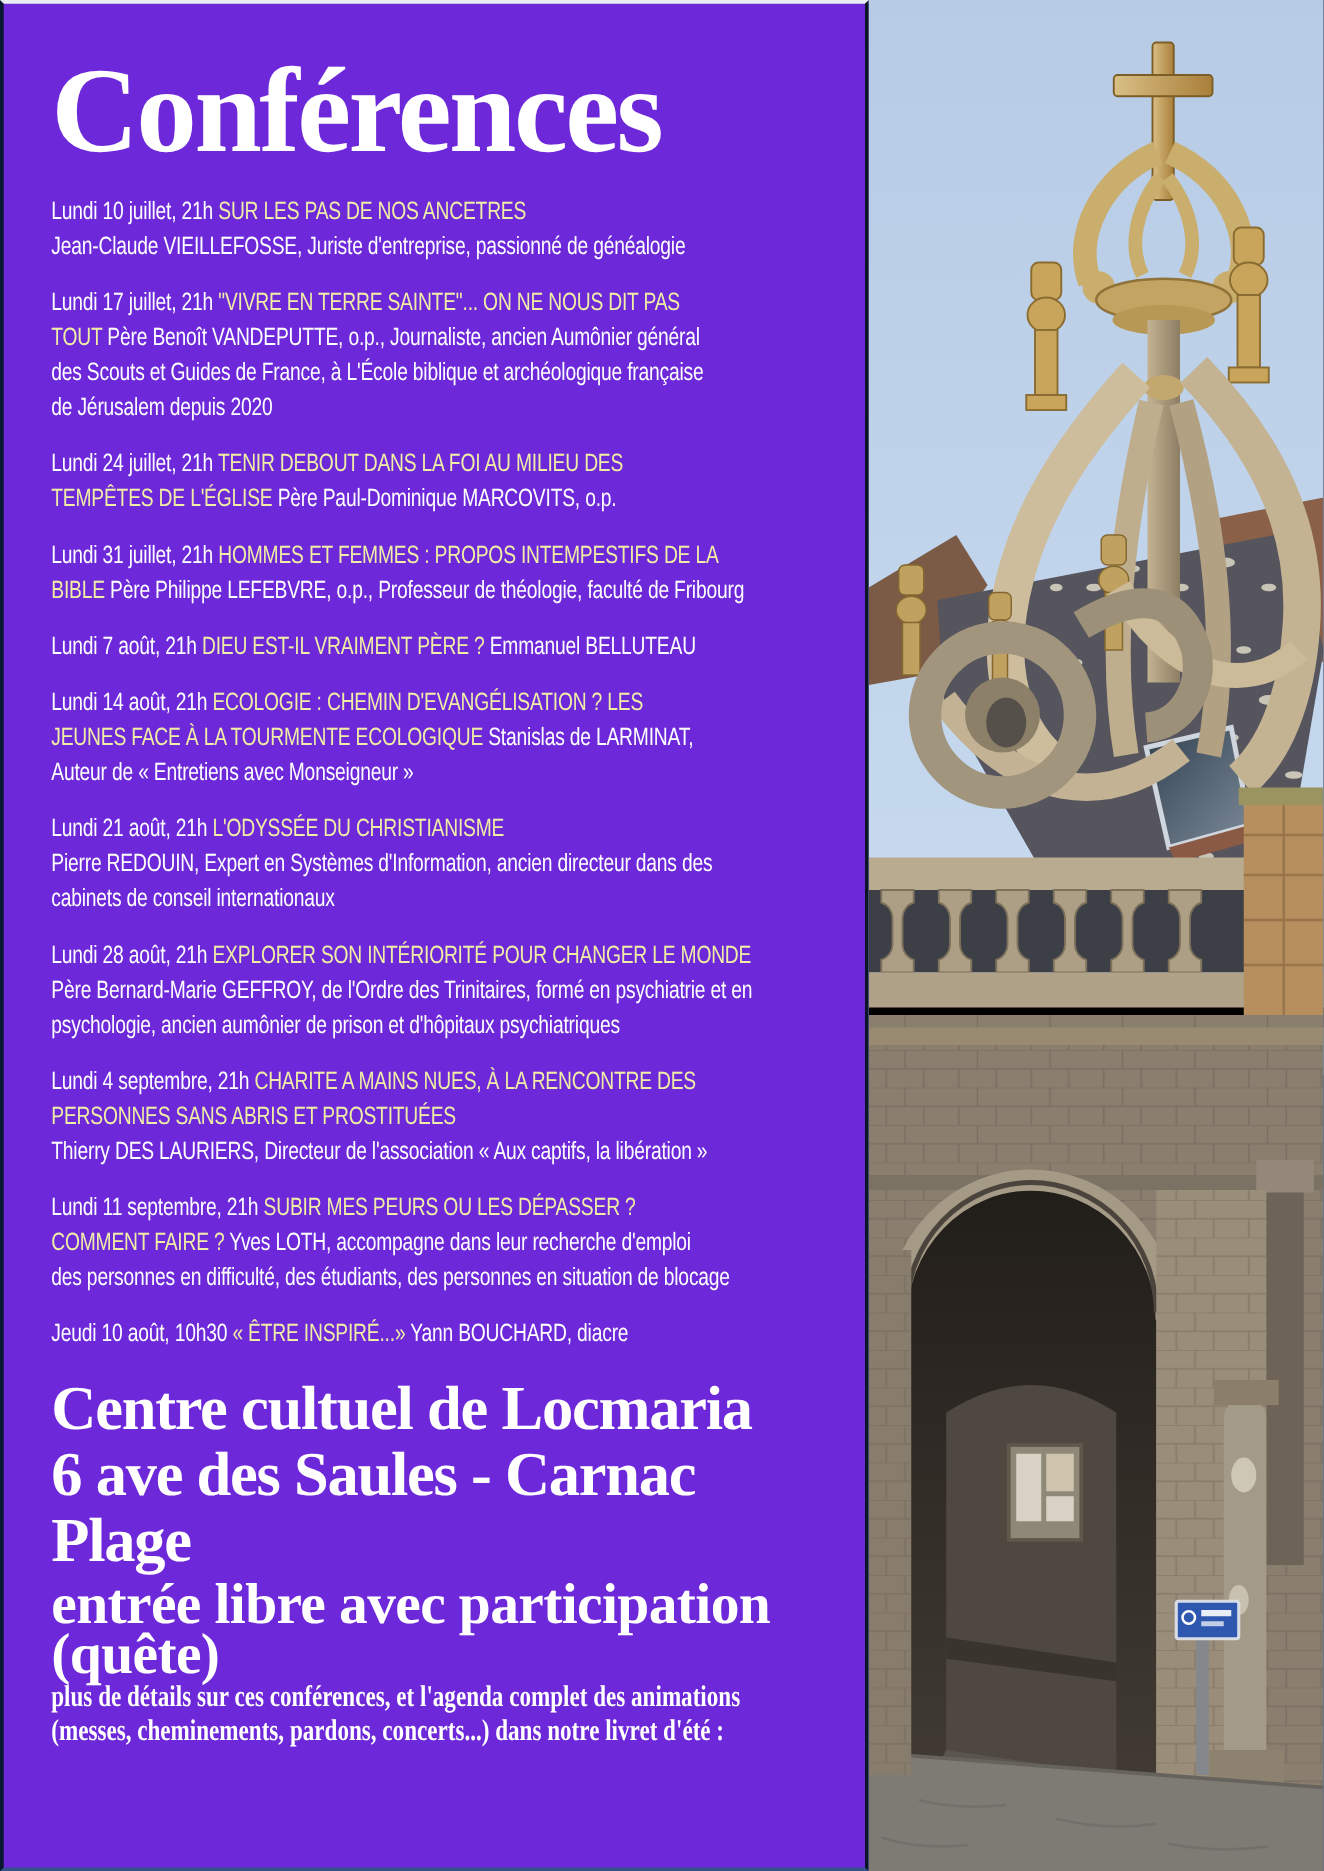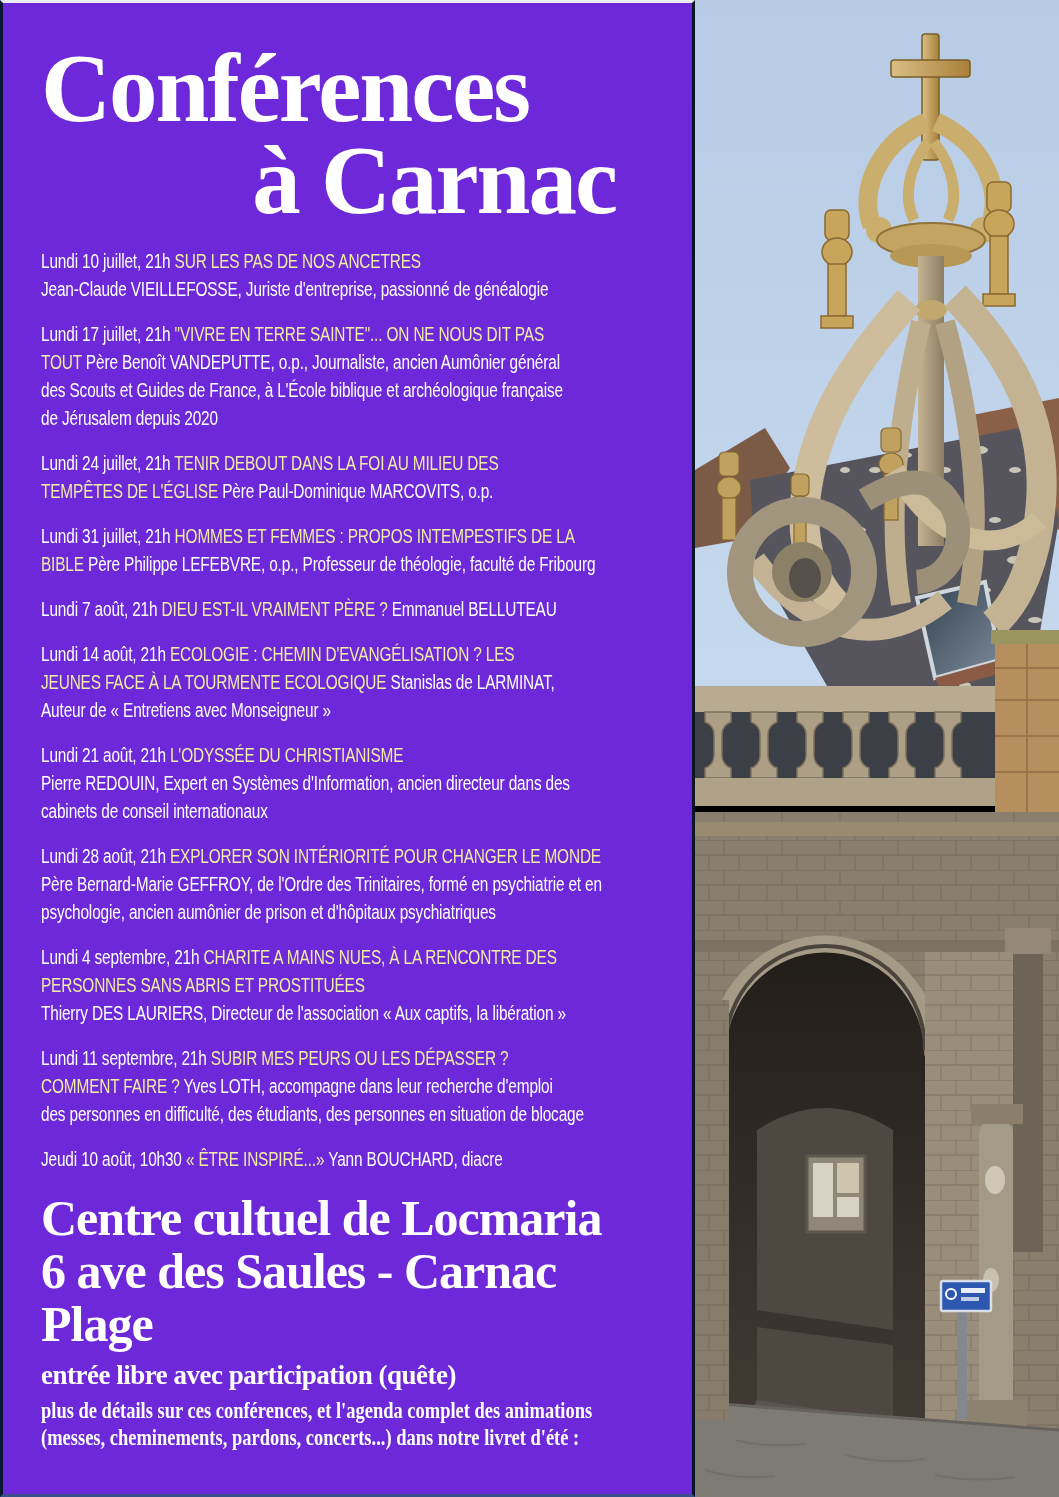--- a/index.html
+++ b/index.html
@@ -63,21 +63,21 @@
   .venue{margin-left:38px;width:620px;margin-top:19px;}
   .venue-name,.venue-address{
     margin:0;
     font-family:"Liberation Serif", serif;
     font-weight:bold;font-size:50px;line-height:53px;color:#ffffff;
     letter-spacing:-1px;
   }
   .venue-entry{
     margin:4px 0 2px 0;
     font-family:"Liberation Serif", serif;
-    font-weight:bold;font-size:27px;line-height:40px;color:#ffffff;
+    font-weight:bold;font-size:46px;line-height:40px;color:#ffffff;
     letter-spacing:-0.5px;
   }
   .details-wrap{
     width:840px;transform:scaleX(0.77);transform-origin:left top;
     margin-left:38px;
   }
   .venue-details{
     margin:0;
     font-family:"Liberation Serif", serif;
     font-weight:bold;font-size:24px;line-height:27px;color:#ffffff;
@@ -92,21 +92,20 @@
 </style>
 </head>
 <body>
 
 <div class="page">
 
   <div class="poster">
 
     <div class="title-block">
       <h1 class="title-line1">Conférences</h1>
-      <h1 class="title-line2">à Carnac</h1>
     </div>
 
     <div class="condensed">
       <p class="event"><span class="t-white">Lundi 10 juillet, 21h </span><span class="t-yellow">SUR LES PAS DE NOS ANCETRES</span><span class="t-white">
 Jean-Claude VIEILLEFOSSE, Juriste d'entreprise, passionné de généalogie</span></p>
       <p class="event"><span class="t-white">Lundi 17 juillet, 21h </span><span class="t-yellow">"VIVRE EN TERRE SAINTE"... ON NE NOUS DIT PAS
 TOUT</span><span class="t-white"> Père Benoît VANDEPUTTE, o.p., Journaliste, ancien Aumônier général
 des Scouts et Guides de France, à L'École biblique et archéologique française
 de Jérusalem depuis 2020</span></p>
       <p class="event"><span class="t-white">Lundi 24 juillet, 21h </span><span class="t-yellow">TENIR DEBOUT DANS LA FOI AU MILIEU DES

